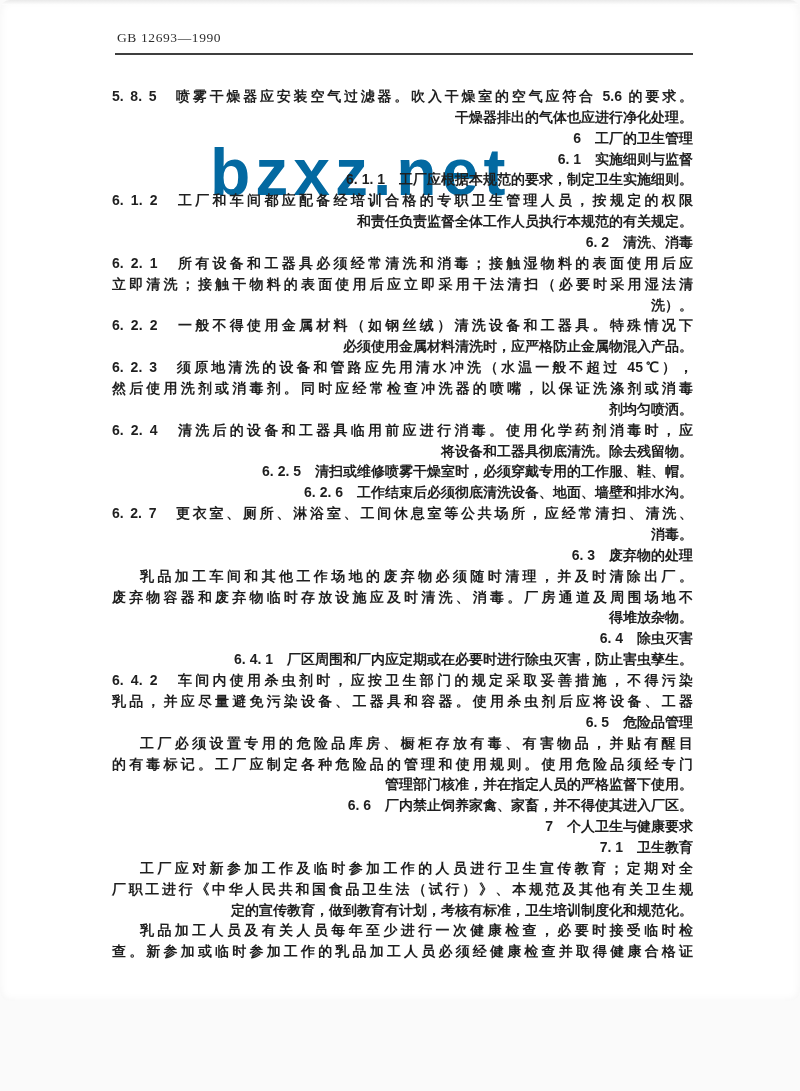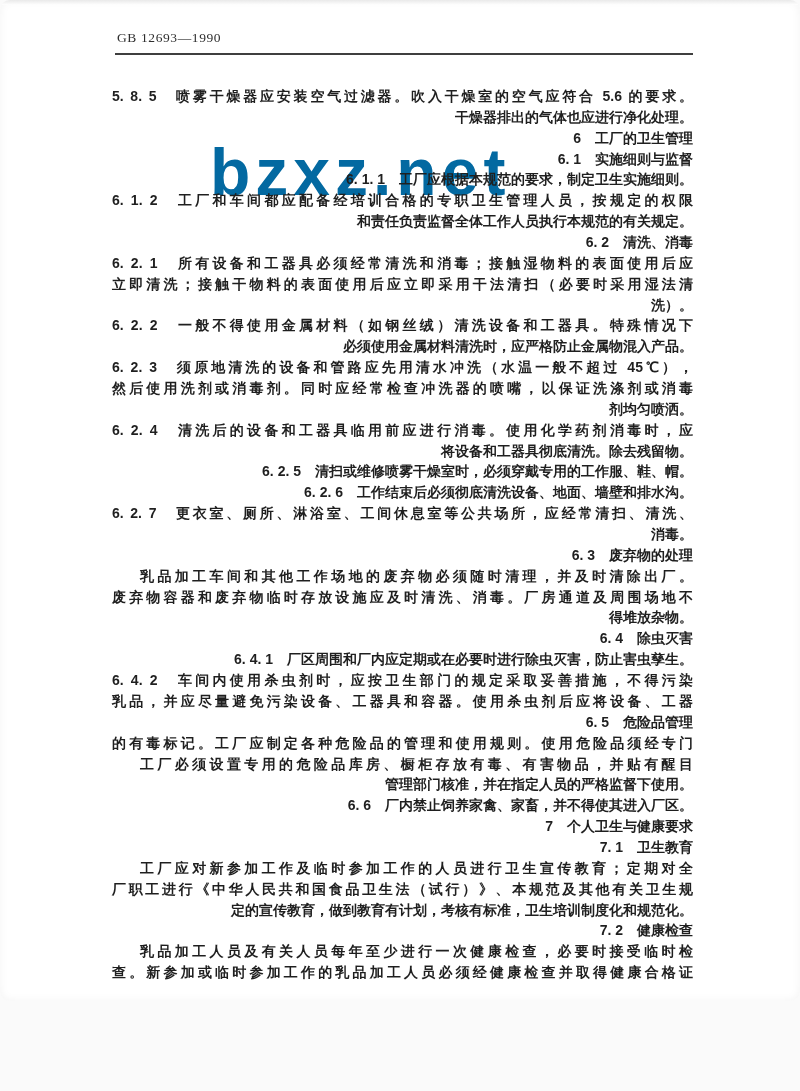--- a/index.html
+++ b/index.html
@@ -95,30 +95,29 @@
       <div class="line">消毒。</div>
       <div class="line">6. 3　废弃物的处理</div>
       <div class="line indent j">乳品加工车间和其他工作场地的废弃物必须随时清理，并及时清除出厂。</div>
       <div class="line j">废弃物容器和废弃物临时存放设施应及时清洗、消毒。厂房通道及周围场地不</div>
       <div class="line">得堆放杂物。</div>
       <div class="line">6. 4　除虫灭害</div>
       <div class="line">6. 4. 1　厂区周围和厂内应定期或在必要时进行除虫灭害，防止害虫孳生。</div>
       <div class="line j">6. 4. 2　车间内使用杀虫剂时，应按卫生部门的规定采取妥善措施，不得污染</div>
       <div class="line j">乳品，并应尽量避免污染设备、工器具和容器。使用杀虫剂后应将设备、工器</div>
       <div class="line">6. 5　危险品管理</div>
+      <div class="line indent j">工厂必须设置专用的危险品库房、橱柜存放有毒、有害物品，并贴有醒目</div>
       <div class="line j">的有毒标记。工厂应制定各种危险品的管理和使用规则。使用危险品须经专门</div>
-      <div class="line indent j">工厂必须设置专用的危险品库房、橱柜存放有毒、有害物品，并贴有醒目</div>
       <div class="line">管理部门核准，并在指定人员的严格监督下使用。</div>
       <div class="line">6. 6　厂内禁止饲养家禽、家畜，并不得使其进入厂区。</div>
       <div class="line">7　个人卫生与健康要求</div>
       <div class="line">7. 1　卫生教育</div>
       <div class="line indent j">工厂应对新参加工作及临时参加工作的人员进行卫生宣传教育；定期对全</div>
       <div class="line j">厂职工进行《中华人民共和国食品卫生法（试行）》、本规范及其他有关卫生规</div>
       <div class="line">定的宣传教育，做到教育有计划，考核有标准，卫生培训制度化和规范化。</div>
-      <div class="line">7. 2　健康检查</div>
       <div class="line indent j">乳品加工人员及有关人员每年至少进行一次健康检查，必要时接受临时检</div>
       <div class="line j">查。新参加或临时参加工作的乳品加工人员必须经健康检查并取得健康合格证</div>
     </div>
 
   <div class="footer">
     <span class="footer-left">中华人民共和国卫生部 1991—03—18 批准</span>
     <span class="footer-right">1991—10—01 实施</span>
   </div>
 </div>
 

